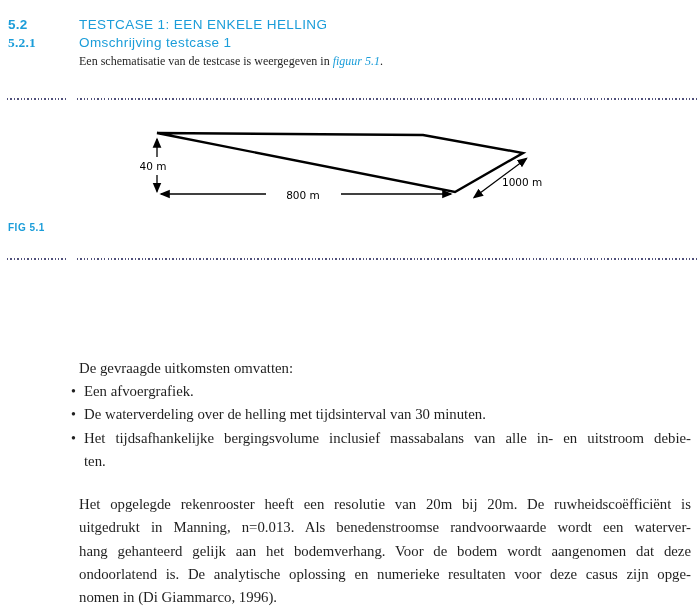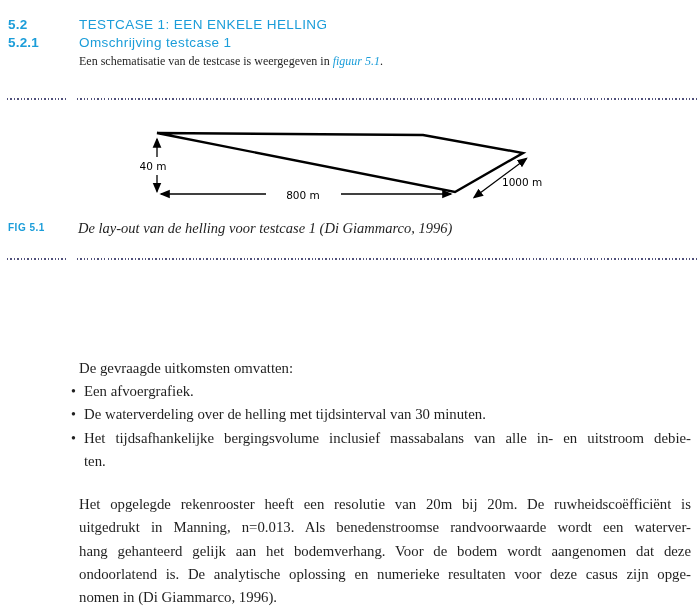--- a/index.html
+++ b/index.html
@@ -71,21 +71,21 @@
   .li-cont{padding-left:5px;}
 </style>
 </head>
 <body>
 
 <div class="page">
 
   <div class="sec-num" style="top:16px;">5.2</div>
   <div class="sec-title" style="top:16px;">TESTCASE 1: EEN ENKELE HELLING</div>
 
-  <div class="sec-num" style="top:34px;">5.2.1</div>
+  <div class="sec-num" style="top:34px;font-family:Liberation Serif, serif;">5.2.1</div>
   <div class="sec-title" style="top:34px;">Omschrijving testcase 1</div>
 
   <div class="intro"><span>Een schematisatie van de testcase is weergegeven in </span><span class="xref">figuur 5.1</span><span>.</span></div>
 
   <div class="rule-seg" style="left:7px;top:98px;width:61px;"></div>
   <div class="rule-seg" style="left:77px;top:98px;width:620px;"></div>
 
   <svg class="fig-svg" width="700" height="105" viewBox="0 110 700 105">
     <defs>
       <marker id="ah" viewBox="0 0 10 10" refX="8.5" refY="5" markerWidth="8" markerHeight="8" orient="auto-start-reverse">
@@ -101,21 +101,20 @@
 
     <path d="M161,194 L266,194" stroke="#000" stroke-width="1.3" marker-start="url(#ah)"></path>
     <path d="M341,194 L451,194" stroke="#000" stroke-width="1.3" marker-end="url(#ah)"></path>
     <text class="fig-label" x="303" y="198.5" text-anchor="middle">800 m</text>
 
     <path d="M474,197.5 L526.5,158.5" stroke="#000" stroke-width="1.3" marker-start="url(#ah)" marker-end="url(#ah)"></path>
     <text class="fig-label" x="502" y="186" text-anchor="start">1000 m</text>
   </svg>
 
   <div class="cap-label">FIG 5.1</div>
-  <div class="cap-text">De lay-out van de helling voor testcase 1 (Di Giammarco, 1996)</div>
 
   <div class="rule-seg" style="left:7px;top:258px;width:61px;"></div>
   <div class="rule-seg" style="left:77px;top:258px;width:620px;"></div>
 
   <div class="tblock" style="top:288px;">
   </div>
 
   <div class="tblock" style="top:357px;">
     <div class="ln">De gevraagde uitkomsten omvatten:</div>
   </div>

